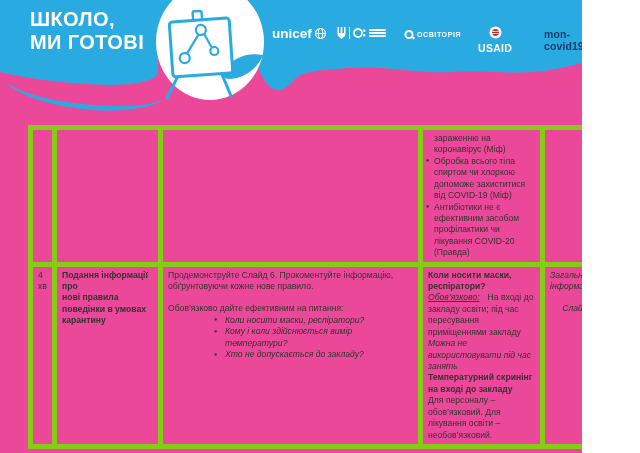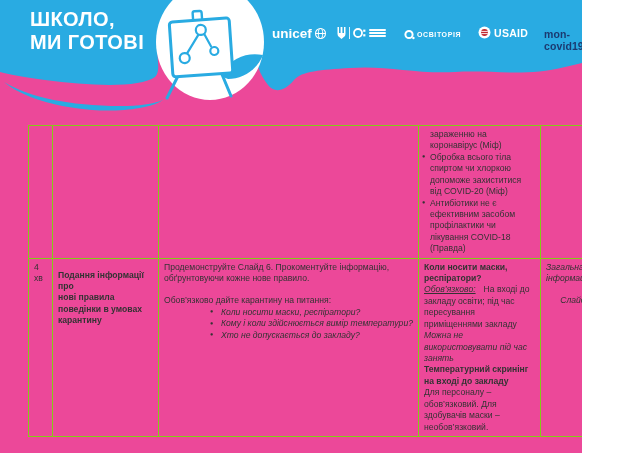--- a/index.html
+++ b/index.html
@@ -13,35 +13,35 @@
     position:absolute; left:30px; top:8px; color:#ffffff;
     font-size:20px; font-weight:800; line-height:1.16;
     letter-spacing:0.4px; white-space:pre-line;
   }
   .logo { position:absolute; display:flex; align-items:center; color:#fff; }
   .logo-unicef { left:272px; top:26px; gap:2px; font-size:13.5px; font-weight:700; }
   .logo-mes { left:337px; top:27px; gap:3px; }
   .mes-bars { display:flex; flex-direction:column; gap:1.5px; }
   .mes-bars i { display:block; width:17px; height:1.6px; background:#fff; border-radius:1px; }
   .logo-osv { left:404px; top:29px; gap:2px; font-size:7px; font-weight:800; letter-spacing:0.6px; }
-  .logo-usaid { left:478px; top:26px; gap:3px; font-size:10.5px; font-weight:800; letter-spacing:0.3px; }
+  .logo-usaid { left:478px; top:26px; gap:3px; font-size:10.5px; font-weight:800; letter-spacing:0.3px;flex-direction:column; }
   .logo-site { left:544px; top:28px; font-size:10.5px; font-weight:700; color:#1B3A70; letter-spacing:0.1px; }
   
   table.plan {
     position:absolute; left:28px; top:125px; width:584px;
     border-collapse:collapse; table-layout:fixed;
   }
   table.plan td {
-    border:1px solid #84cc16; vertical-align:top;
+    border:5px solid #84cc16; vertical-align:top;
     padding:3px 5px; font-size:8.6px; line-height:1.33; color:#333;
     overflow:hidden;
   }
   tr.r1 td { height:122px; }
   tr.r2 td { height:161px; }
-  .topic { font-weight:700; white-space:pre-line;margin-top:8px; }
+  .topic { font-weight:700; white-space:pre-line; }
   .cont { margin-left:6px; }
   .b-item { position:relative; padding-left:6px; margin-left:0; }
   .b-item::before { content:"●"; position:absolute; left:-2px; top:1.5px; font-size:5.5px; }
   .prompt { margin-top:11px; }
   .q-item { position:relative; margin-left:45px; padding-left:12px; font-style:italic; }
   .q-item::before { content:"●"; position:absolute; left:1px; top:1.5px; font-size:5.5px; font-style:normal; }
   .bold { font-weight:700; }
   .ital { font-style:italic; }
   .lbl { font-style:italic; text-decoration:underline; margin-right:8px; }
   .mat2 { margin-top:11px;text-align:center; }
@@ -140,46 +140,46 @@
       <col style="width:122px">
         <col style="width:72px">
     </colgroup>
     <tbody>
       <tr class="r1">
         <td></td>
         <td></td>
         <td></td>
         <td>
           <div class="cont">зараженню на коронавірус (Міф)</div>
-          <div class="b-item">Обробка всього тіла спиртом чи хлоркою допоможе захиститися від COVID-20 (Міф)</div>
-          <div class="b-item">Антибіотики не є ефективним засобом профілактики чи лікування COVID-18 (Правда)</div>
+          <div class="b-item">Обробка всього тіла спиртом чи хлоркою допоможе захиститися від COVID-19 (Міф)</div>
+          <div class="b-item">Антибіотики не є ефективним засобом профілактики чи лікування COVID-20 (Правда)</div>
         </td>
         <td></td>
       </tr>
       <tr class="r2">
         <td>4 хв</td>
         <td>
           <div class="topic">Подання інформації про
 нові правила поведінки в умовах карантину</div>
         </td>
         <td>
           <div class="intro">Продемонструйте Слайд 6. Прокоментуйте інформацію, обґрунтовуючи кожне нове правило.</div>
-          <div class="prompt">Обов’язково дайте карантину на питання:</div>
+          <div class="prompt">Обов’язково дайте ефективним на питання:</div>
           <div class="q-item">Коли носити маски, респіратори?</div>
           <div class="q-item">Кому і коли здійснюється вимір температури?</div>
           <div class="q-item">Хто не допускається до закладу?</div>
         </td>
         <td>
           <div class="bold">Коли носити маски, респіратори?</div>
           <div>
             <span class="lbl">Обов’язково:</span><span>На вході до закладу освіти; під час пересування приміщеннями закладу</span>
           </div>
           <div class="ital">Можна не використовувати під час занять</div>
           <div class="bold">Температурний скринінг на вході до закладу</div>
-          <div>Для персоналу – обов’язковий. Для здобувачів маски – необов’язковий.</div>
+          <div>Для персоналу – обов’язковий. Для лікування освіти – необов’язковий.</div>
         </td>
         <td>
           <div class="ital">Загальна інформацію</div>
           <div class="ital mat2">Слайд 9</div>
         </td>
       </tr>
     </tbody>
   </table>
 
 </div>

